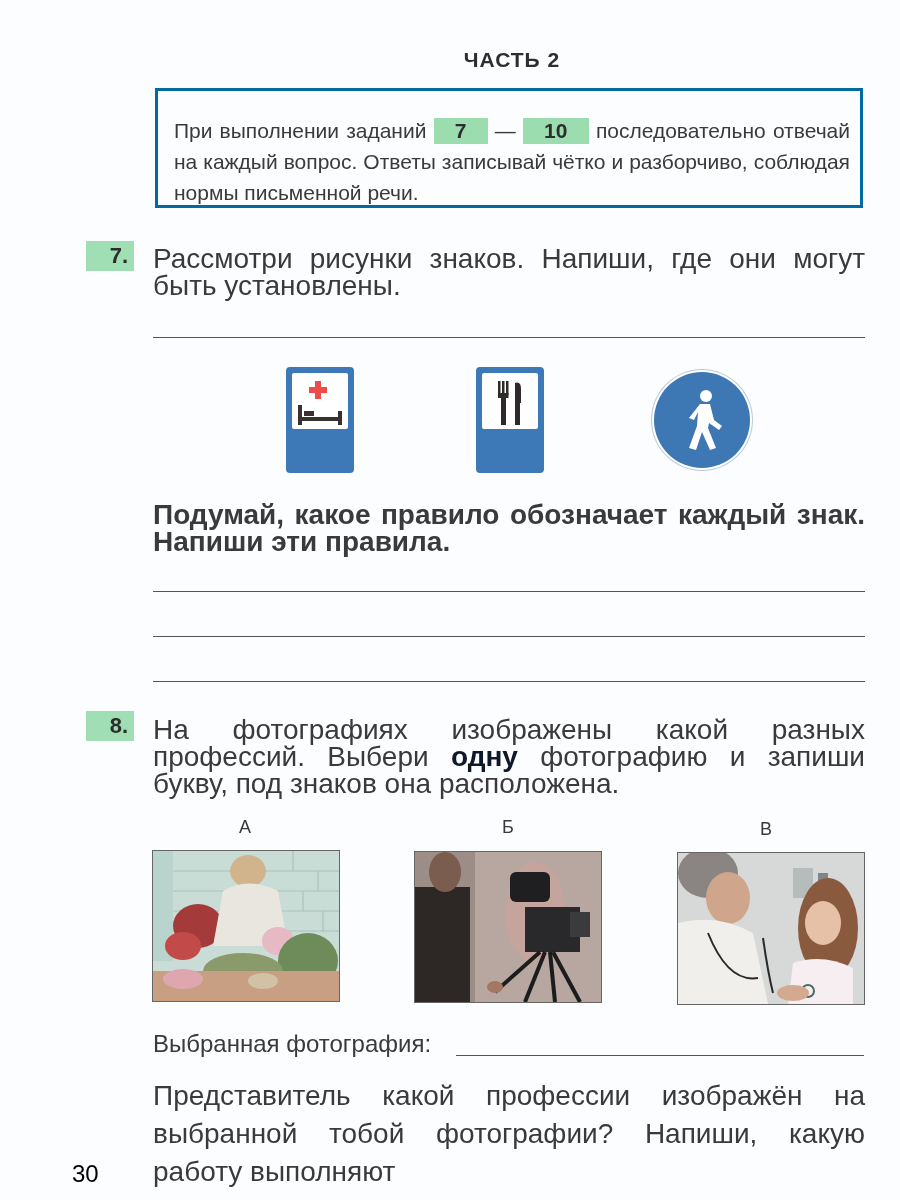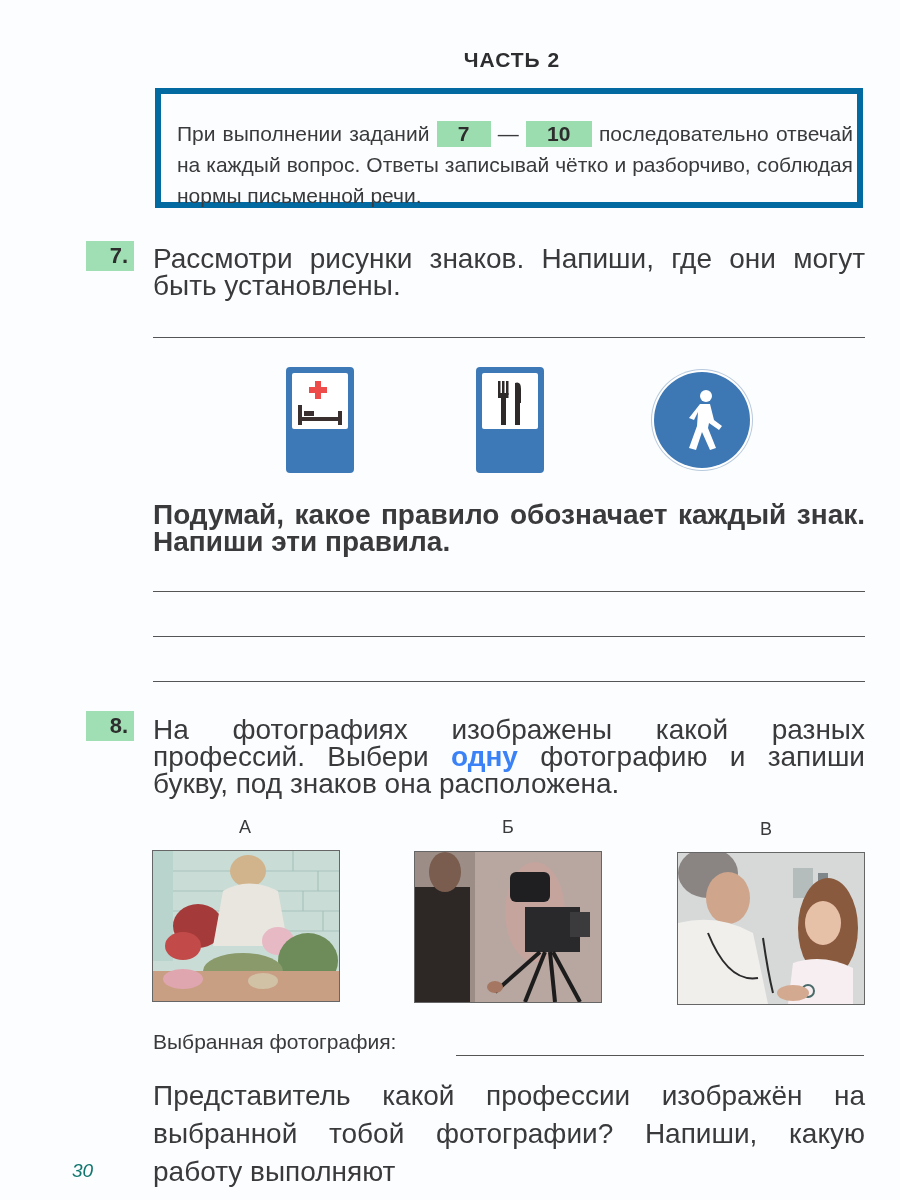--- a/index.html
+++ b/index.html
@@ -9,21 +9,21 @@
       font-family: "Liberation Sans", sans-serif;
       color: #3a3a3c;
     }
     .abs { position: absolute; }
     .part-title {
       left: 0; width: 1024px; top: 48px; text-align: center;
       font-weight: bold; font-size: 21px; letter-spacing: 1px; color: #2e2e30;
     }
     .intro-box {
       left: 155px; top: 88px; width: 708px; height: 120px;
-      border: 6px solid #0369a1; box-sizing: border-box;
+      border: 3px solid #0369a1; box-sizing: border-box;
     }
     .intro-text {
       position: absolute; left: 16px; top: 24px; width: 676px;
       font-size: 21px; line-height: 31px; text-align: justify; color: #3a3a3c;
     }
     .num-hl {
       display: inline-block; background: #9cddb0; font-weight: bold; color: #2d2d2d;
       padding: 0 8px; line-height: 26px;
     }
     .num-hl.n7 { width: 38px; text-align: center; }
@@ -43,21 +43,21 @@
     }
     .sign-inner {
       position: absolute; left: 6px; top: 6px; width: 56px; height: 56px; background: #fff; border-radius: 2px;
     }
     .sign-circle {
       width: 96px; height: 96px; border-radius: 50%; background: #3d78b4;
       box-shadow: 0 0 0 2px #fff, 0 0 0 3px #b7c9dd;
     }
     .photo-label { font-size: 18px; text-align: center; width: 40px; color: #3a3a3c; }
     .photo { border: 1px solid #666; overflow: hidden; }
-    .page-num { font-size: 19px; color: #0f766e; font-style: italic; }
+    .page-num { font-size: 24px; color: #000000; }
   </style>
 </head>
 <body>
 
 <div class="abs part-title" style="left:0;width:1024px;">ЧАСТЬ 2</div>
 
 <div class="abs intro-box">
   <div class="intro-text">
     <span>При выполнении заданий</span>
     <span class="num-hl n7">7</span>
@@ -105,21 +105,21 @@
 </div>
 
 <div class="abs para" style="top:501px;font-weight:bold;">Подумай, какое правило обозначает каждый знак. Напиши эти правила.</div>
 <div class="abs write-line" style="left:153px;top:591px;width:712px;"></div>
 <div class="abs write-line" style="left:153px;top:636px;width:712px;"></div>
 <div class="abs write-line" style="left:153px;top:681px;width:712px;"></div>
 
 <div class="abs task-badge" style="left:86px;top:711px;">8.</div>
 <div class="abs para" style="top:716px;">
   <span>На фотографиях изображены какой разных профессий. Выбери</span>
-  <b style="color:#3b82f6;">одну</b>
+  <b style="color:#0f172a;">одну</b>
   <span>фотографию и запиши букву, под знаков она расположена.</span>
 </div>
 
 <div class="abs photo-label" style="left:225px;top:817px;">А</div>
 <div class="abs photo-label" style="left:488px;top:817px;">Б</div>
 <div class="abs photo-label" style="left:746px;top:819px;">В</div>
 
 <div class="abs photo" style="left:152px;top:850px;width:186px;height:150px;">
   <svg width="186" height="150" viewBox="0 0 186 150">
     <rect width="186" height="150" fill="#c9ddd6"></rect>
@@ -176,18 +176,18 @@
     <path d="M30 80 Q50 130 80 125" stroke="#2b2b2b" stroke-width="2" fill="none"></path>
     <path d="M85 85 Q90 120 95 140" stroke="#2b2b2b" stroke-width="2" fill="none"></path>
     <ellipse cx="150" cy="75" rx="30" ry="50" fill="#8a5a3e"></ellipse>
     <ellipse cx="145" cy="70" rx="18" ry="22" fill="#e7c0a8"></ellipse>
     <path d="M115 110 Q145 100 175 115 L175 151 L110 151 Z" fill="#f6eef0"></path>
     <circle cx="130" cy="138" r="6" fill="none" stroke="#4a6a6a" stroke-width="2"></circle>
     <ellipse cx="115" cy="140" rx="16" ry="8" fill="#d3a990"></ellipse>
   </svg>
 </div>
 
-<div class="abs" style="left:153px;top:1030px;font-size:21px;color:#3a3a3c;">Выбранная фотография:</div>
+<div class="abs" style="left:153px;top:1030px;font-size:24px;color:#3a3a3c;">Выбранная фотография:</div>
 <div class="abs write-line" style="left:456px;top:1055px;width:408px;"></div>
 
 <div class="abs para" style="top:1077px;line-height:38px;">Представитель какой профессии изображён на выбранной тобой фотографии? Напиши, какую работу выполняют</div>
 
 <div class="abs page-num" style="left:72px;top:1160px;">30</div>
 
 </body></html>

